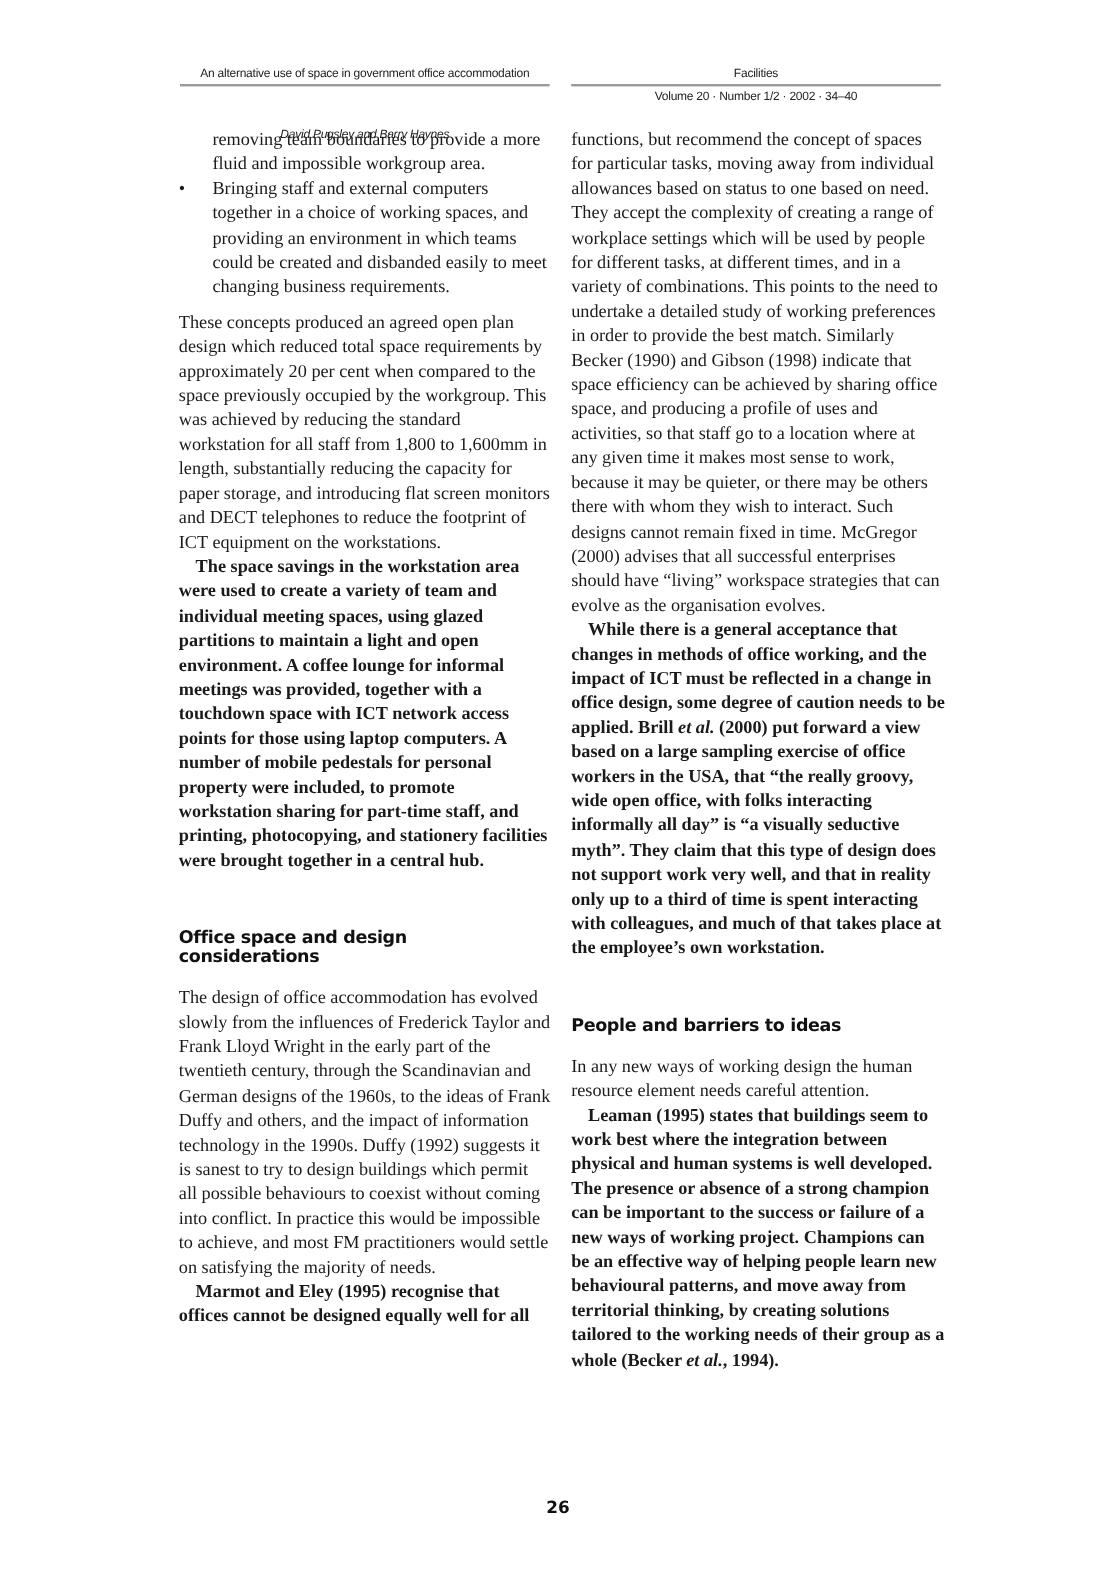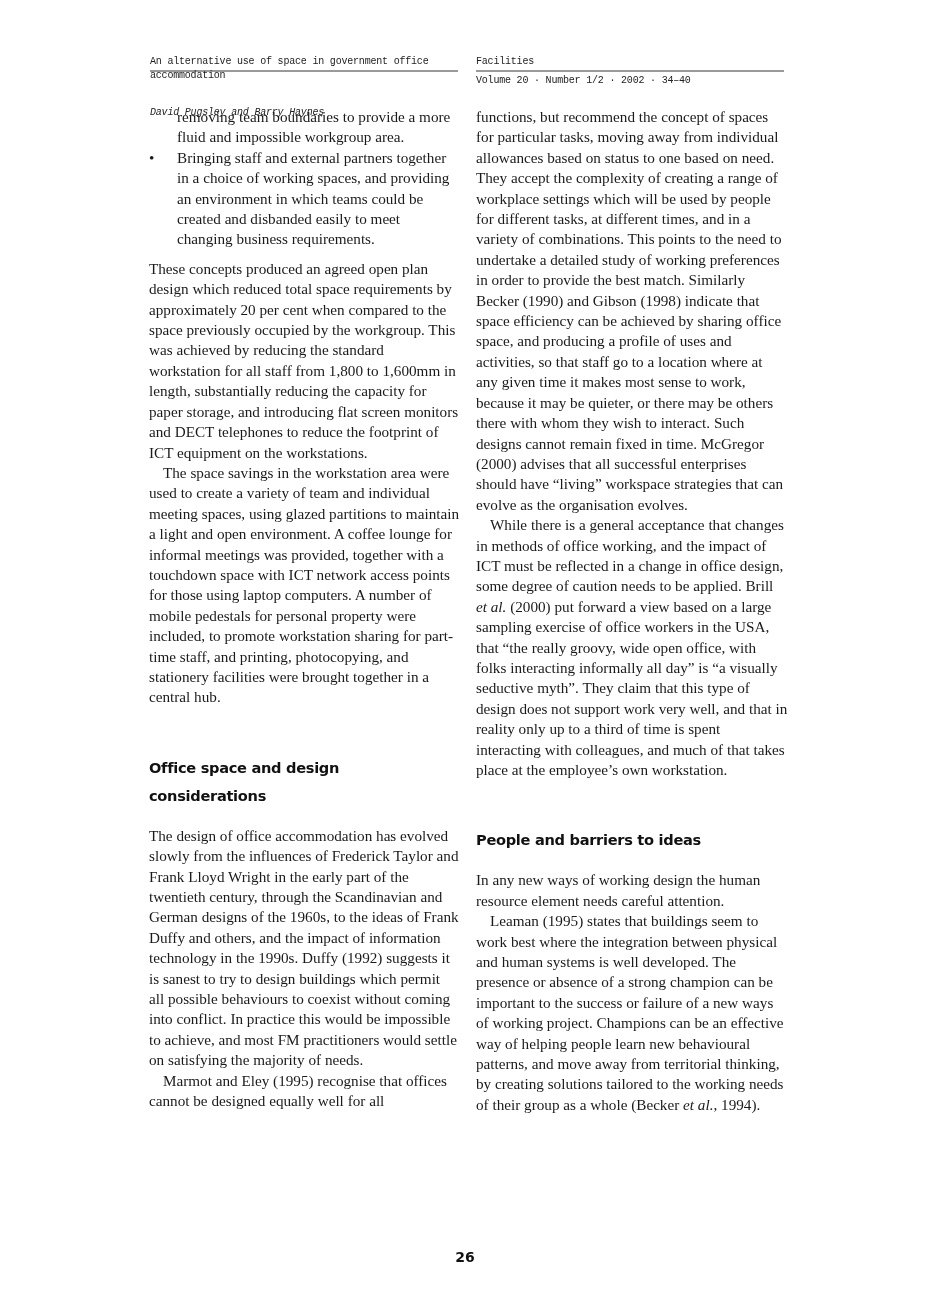--- a/index.html
+++ b/index.html
@@ -1,34 +1,34 @@
 <!DOCTYPE html>
 <html><head>
 <meta charset="utf-8">
 <style>
   html, body { margin: 0; padding: 0; background: #ffffff; }
   body { width: 925px; height: 1309px; position: relative; overflow: hidden; color: #1a1a1a; }
-  .hdr { position: absolute; font-family: Liberation Mono, monospace; font-size: 10px; color: #222; text-align: left; }
+  .hdr { position: absolute; font-family: Liberation Sans, sans-serif; font-size: 10px; color: #222; text-align: center; }
   .hdr-left { left: 150px; width: 308px; top: 55px; }
   .hdr-right { left: 476px; width: 308px; top: 55px; }
   .hdr .line1 { display: block; height: 14px; line-height: 14px; letter-spacing: -0.2px; }
   .hdr .rule { display: block; height: 0; border-top: 2px solid #9a9a9a; margin: 1px 0 2px 0; }
   .hdr .line2 { display: block; height: 14px; line-height: 14px; letter-spacing: -0.2px; }
   .hdr-left .line2 { font-style: italic; margin-top: 34px; }
 
   .col { position: absolute; top: 107px; width: 310px; font-family: "Liberation Serif", "DejaVu Serif", serif; font-size: 15.2px; line-height: 20.4px; color: #1a1a1a; }
   .col-left { left: 149px; }
   .col-right { left: 476px; width: 312px; }
   .col p { margin: 0; }
-  .indent { text-indent: 14px; }
+  .indent { text-indent: 14px; font-weight: bold; }
   .bullet-list { margin: 0; padding: 0; list-style: none; }
   .bullet-item { position: relative; padding-left: 28px; }
   .bullet-item .dot { position: absolute; left: 0; top: 0; }
   .gap { height: 9px; }
-  .heading { font-family: "DejaVu Sans", sans-serif; font-weight: bold; font-size: 14.6px; line-height: 28px; color: #111; letter-spacing: -0.3px; margin: 0; }
+  .heading { font-family: "DejaVu Sans", sans-serif; font-weight: bold; font-size: 14.6px; line-height: 16px; color: #111; letter-spacing: -0.3px; margin: 0; }
   .folio { position: absolute; top: 1249px; left: 440px; width: 50px; text-align: center; font-family: "DejaVu Sans", sans-serif; font-weight: bold; font-size: 14px; color: #111; }
   em { font-style: italic; }
 </style>
 </head>
 <body>
 
 <div class="hdr hdr-left">
   <span class="line1">An alternative use of space in government office accommodation</span>
   <span class="rule"></span>
   <span class="line2">David Pugsley and Barry Haynes</span>
@@ -38,21 +38,21 @@
   <span class="line1">Facilities</span>
   <span class="rule"></span>
   <span class="line2">Volume 20 · Number 1/2 · 2002 · 34–40</span>
 </div>
 
 <div class="col col-left">
   <p style="padding-left:28px">removing team boundaries to provide a more fluid and impossible workgroup area.</p>
   <ul class="bullet-list">
     <li class="bullet-item">
       <span class="dot">•</span>
-      <span>Bringing staff and external partners together in a choice of working spaces, and providing an environment in which teams could be created and disbanded easily to meet changing business requirements.</span>
+      <span>Bringing staff and external computers together in a choice of working spaces, and providing an environment in which teams could be created and disbanded easily to meet changing business requirements.</span>
     </li>
   </ul>
   <div class="gap"></div>
   <p>These concepts produced an agreed open plan design which reduced total space requirements by approximately 20 per cent when compared to the space previously occupied by the workgroup. This was achieved by reducing the standard workstation for all staff from 1,800 to 1,600mm in length, substantially reducing the capacity for paper storage, and introducing flat screen monitors and DECT telephones to reduce the footprint of ICT equipment on the workstations.</p>
   <p class="indent">The space savings in the workstation area were used to create a variety of team and individual meeting spaces, using glazed partitions to maintain a light and open environment. A coffee lounge for informal meetings was provided, together with a touchdown space with ICT network access points for those using laptop computers. A number of mobile pedestals for personal property were included, to promote workstation sharing for part-time staff, and printing, photocopying, and stationery facilities were brought together in a central hub.</p>
   <div style="height:46px"></div>
   <h2 class="heading">Office space and design considerations</h2>
   <div style="height:16px"></div>
   <p>The design of office accommodation has evolved slowly from the influences of Frederick Taylor and Frank Lloyd Wright in the early part of the twentieth century, through the Scandinavian and German designs of the 1960s, to the ideas of Frank Duffy and others, and the impact of information technology in the 1990s. Duffy (1992) suggests it is sanest to try to design buildings which permit all possible behaviours to coexist without coming into conflict. In practice this would be impossible to achieve, and most FM practitioners would settle on satisfying the majority of needs.</p>
   <p class="indent">Marmot and Eley (1995) recognise that offices cannot be designed equally well for all</p>

